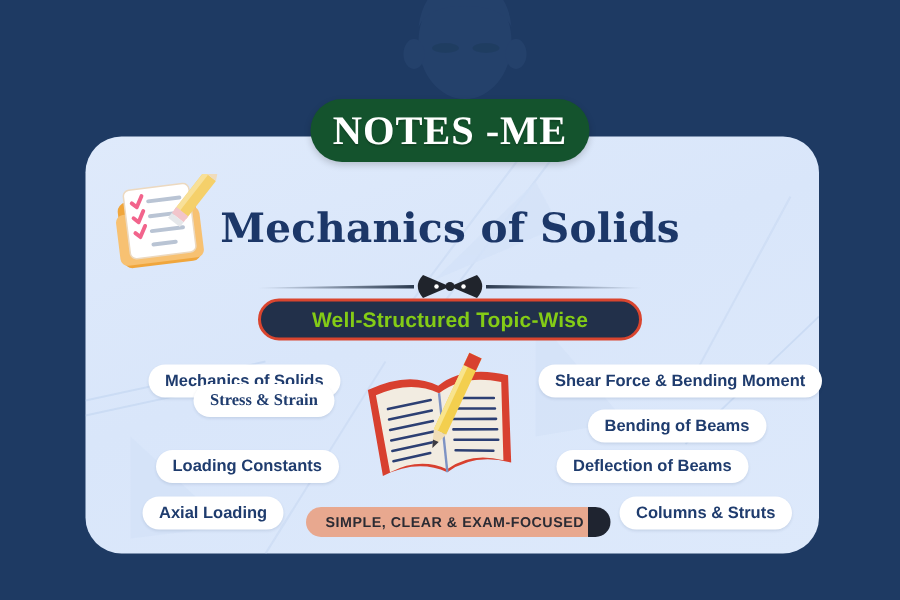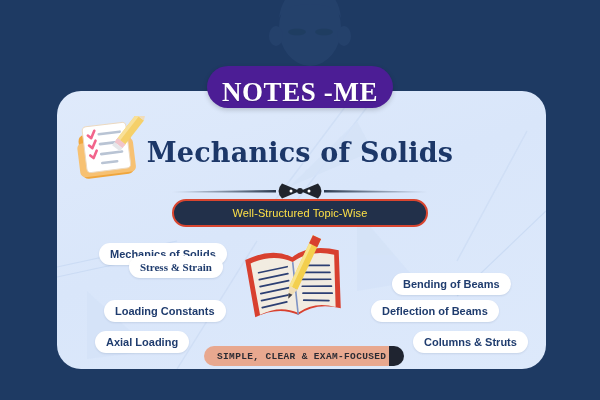--- a/index.html
+++ b/index.html
@@ -51,24 +51,24 @@
     opacity: 0.75;
   }
 
   
   #title-pill {
     position: absolute;
     left: 207px;
     top: 66px;
     width: 186px;
     height: 42px;
-    background: #4c1d95;
+    background: #14532d;
     border-radius: 21px;
     display: flex;
-    align-items: flex-end;
+    align-items: center;
     justify-content: center;
     box-shadow: 0 2px 5px rgba(0,0,0,0.18);
     z-index: 6;
   }
   #title-pill span {
     font-family: "Liberation Serif", serif;
     font-weight: bold;
     font-size: 27px;
     color: #ffffff;
     letter-spacing: 0.6px;
@@ -114,23 +114,23 @@
     background: #22304a;
     border: 2.5px solid #d9452f;
     border-radius: 15px;
     display: flex;
     align-items: center;
     justify-content: center;
     box-sizing: border-box;
     z-index: 5;
   }
   #subtitle-pill span {
-    font-size: 11px;
-    font-weight: normal;
-    color: #fde047;
+    font-size: 14px;
+    font-weight: bold;
+    color: #84cc16;
     white-space: nowrap;
     letter-spacing: 0.1px;
   }
 
   
   .chip {
     position: absolute;
     height: 22px;
     background: #ffffff;
     border-radius: 12px;
@@ -150,22 +150,21 @@
   .col-left  { right: auto; }
 
   
   #banner {
     position: absolute;
     left: 204px;
     top: 330px;
     height: 36px;
     z-index: 6;
     display: flex;
-    align-items: flex-end;
-    font-family: Liberation Mono, monospace;
+    align-items: center;
   }
   #banner .fill {
     height: 20px;
     background: #e8a88f;
     border-radius: 10px;
     display: flex;
     align-items: center;
     padding: 0 12px 0 13px;
   }
   #banner .fill span {
@@ -339,20 +338,23 @@
   <div class="chip col-left" style="top:256px; left:129px;font-family:Liberation Serif, serif;">
     <span>Stress &amp; Strain</span>
   </div>
   <div class="chip col-left" style="top:300px; left:104px;">
     <span>Loading Constants</span>
   </div>
   <div class="chip col-left" style="top:331px; left:95px;justify-content:center;">
     <span>Axial Loading</span>
   </div>
 
+  <div class="chip" style="top:243px; left:359px;">
+    <span>Shear Force &amp; Bending Moment</span>
+  </div>
   <div class="chip" style="top:273px; left:392px;">
     <span>Bending of Beams</span>
   </div>
   <div class="chip" style="top:331px; left:413px;">
     <span>Columns &amp; Struts</span>
   </div>
   <div class="chip" style="top:300px; left:371px;">
     <span>Deflection of Beams</span>
   </div>
 

